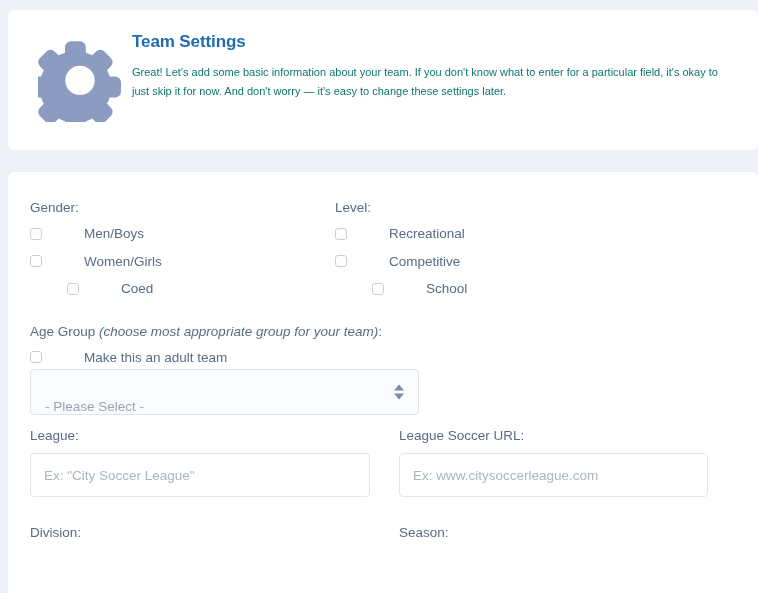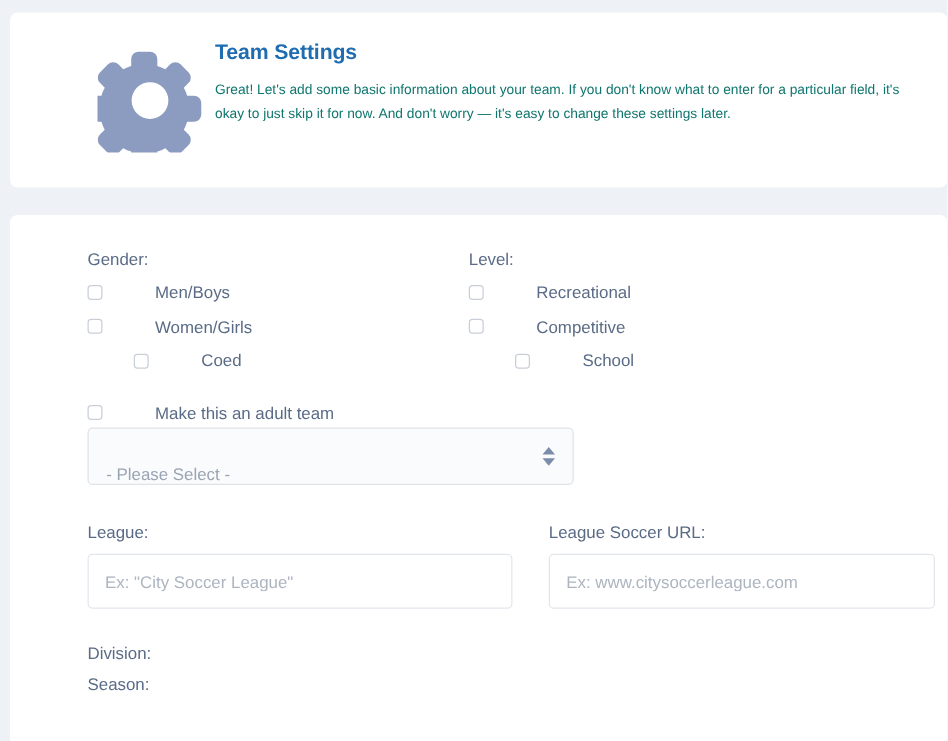--- a/index.html
+++ b/index.html
@@ -22,21 +22,20 @@
   }
 
   
   .card {
     position: absolute;
     left: 8px;
     right: 0;
     background: #ffffff;
     border-radius: 6px 0 0 6px;
     box-sizing: border-box;
-    padding-left: 40px;
   }
   .card-intro {
     top: 10px;
     height: 140px;
     border-radius: 6px;
   }
   .card-form {
     top: 172px;
     bottom: 0;
     border-radius: 6px 6px 0 0;
@@ -151,21 +150,21 @@
   .tri-up, .tri-dn {
     width: 0; height: 0;
     border-left: 5px solid transparent;
     border-right: 5px solid transparent;
   }
   .tri-up { border-bottom: 6px solid #7c8cab; margin-bottom: 3px; }
   .tri-dn { border-top: 6px solid #7c8cab; }
 
   .row-inputs {
     display: flex;
-    margin-top: 30px;
+    margin-top: 13px;
     align-items: center;
   }
   .input-col-left { width: 369px; flex: 0 0 auto; }
   .input-col-right { flex: 1 1 auto; padding-right: 22px; }
   .input-label {
     font-size: 13.5px;
     color: #5a6b86;
     margin-bottom: 10px;
   }
   .text-input {
@@ -181,21 +180,20 @@
     font-size: 13.5px;
     color: #5a6b86;
     outline: none;
   }
   .text-input::placeholder { color: #adb5c0; }
   .text-input.wide { width: 309px; }
 
   .row-bottom {
     display: flex;
     margin-top: 28px;
-    flex-direction: column;
   }
   .bottom-col-left { width: 369px; flex: 0 0 auto; }
   .bottom-col-right { flex: 1 1 auto; }
 </style>
 </head>
 <body>
 
 <div class="page">
 
   <div class="card card-intro">
@@ -261,20 +259,21 @@
             <span class="check-label">Competitive</span>
           </div>
           <div class="check-row">
             <span class="cbox"></span>
             <span class="check-label">School</span>
           </div>
         </div>
       </div>
 
       <div class="age-section">
+        <div class="field-label"><span>Age Group</span> <span class="hint">(choose most appropriate group for your team)</span><span>:</span></div>
 
         <div class="check-row">
           <span class="cbox"></span>
           <span class="check-label">Make this an adult team</span>
         </div>
 
         <div class="select-box">
           <span class="select-value">- Please Select -</span>
           <span class="select-arrows">
             <span class="tri-up"></span>

